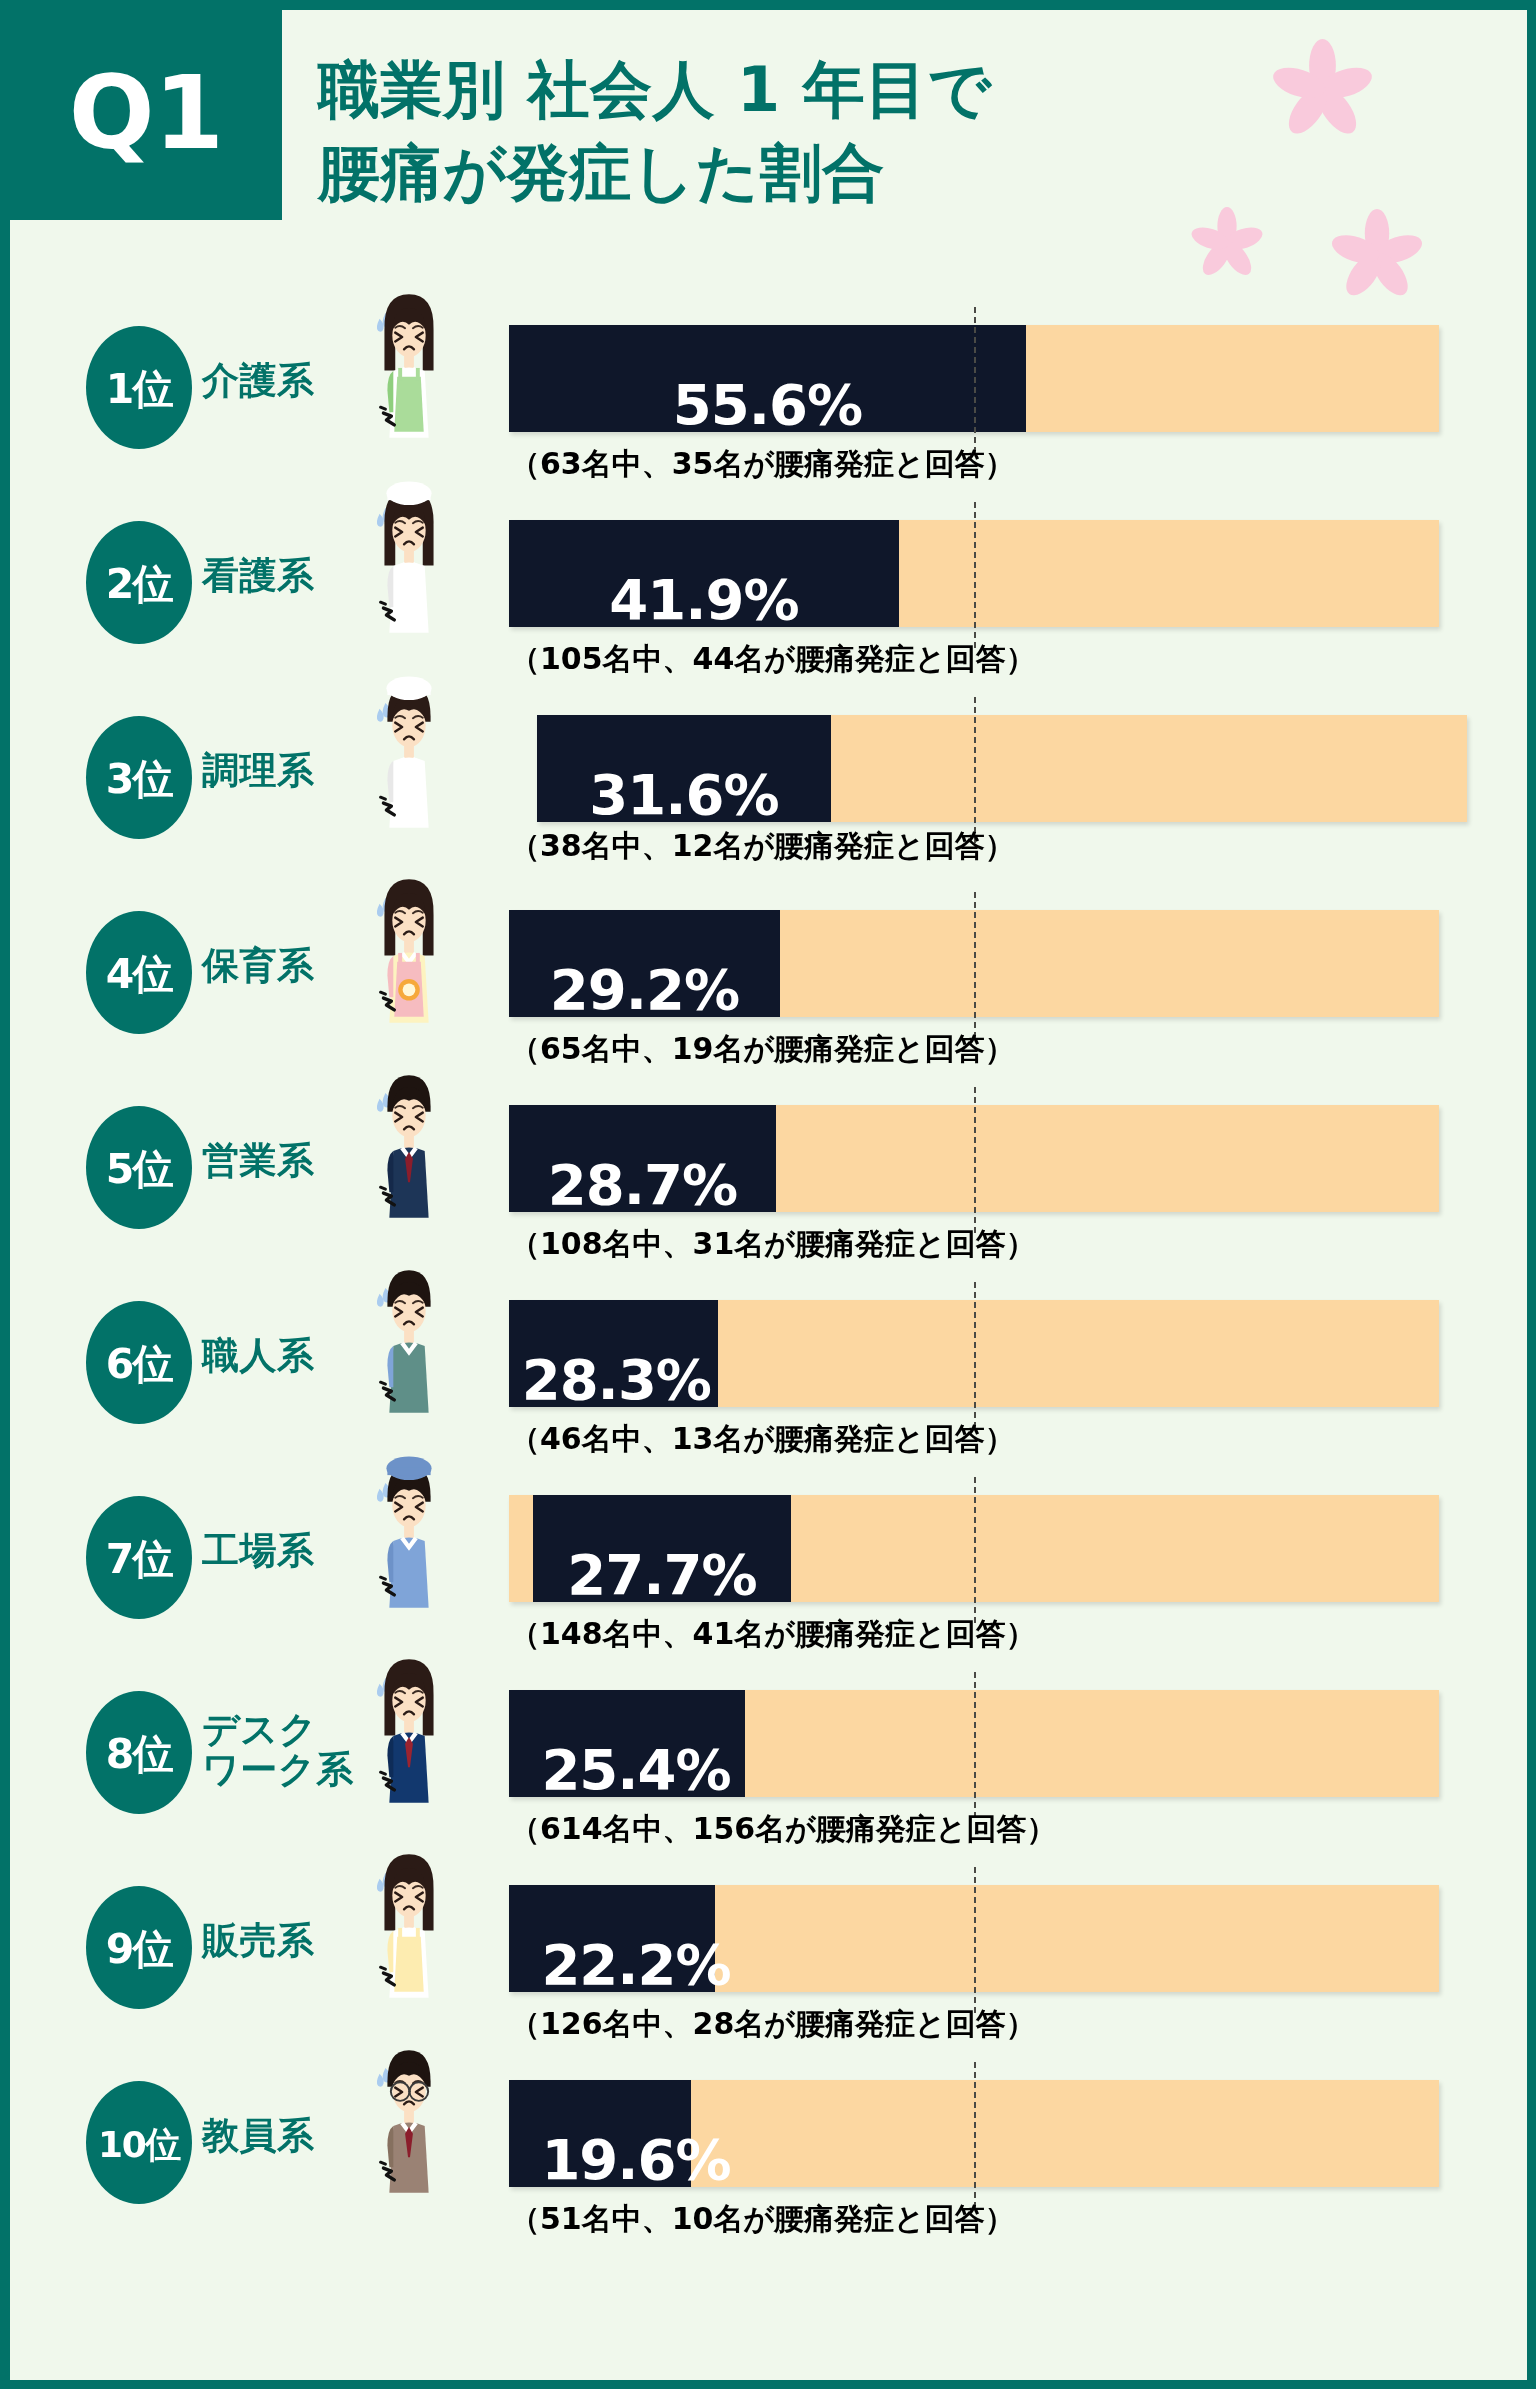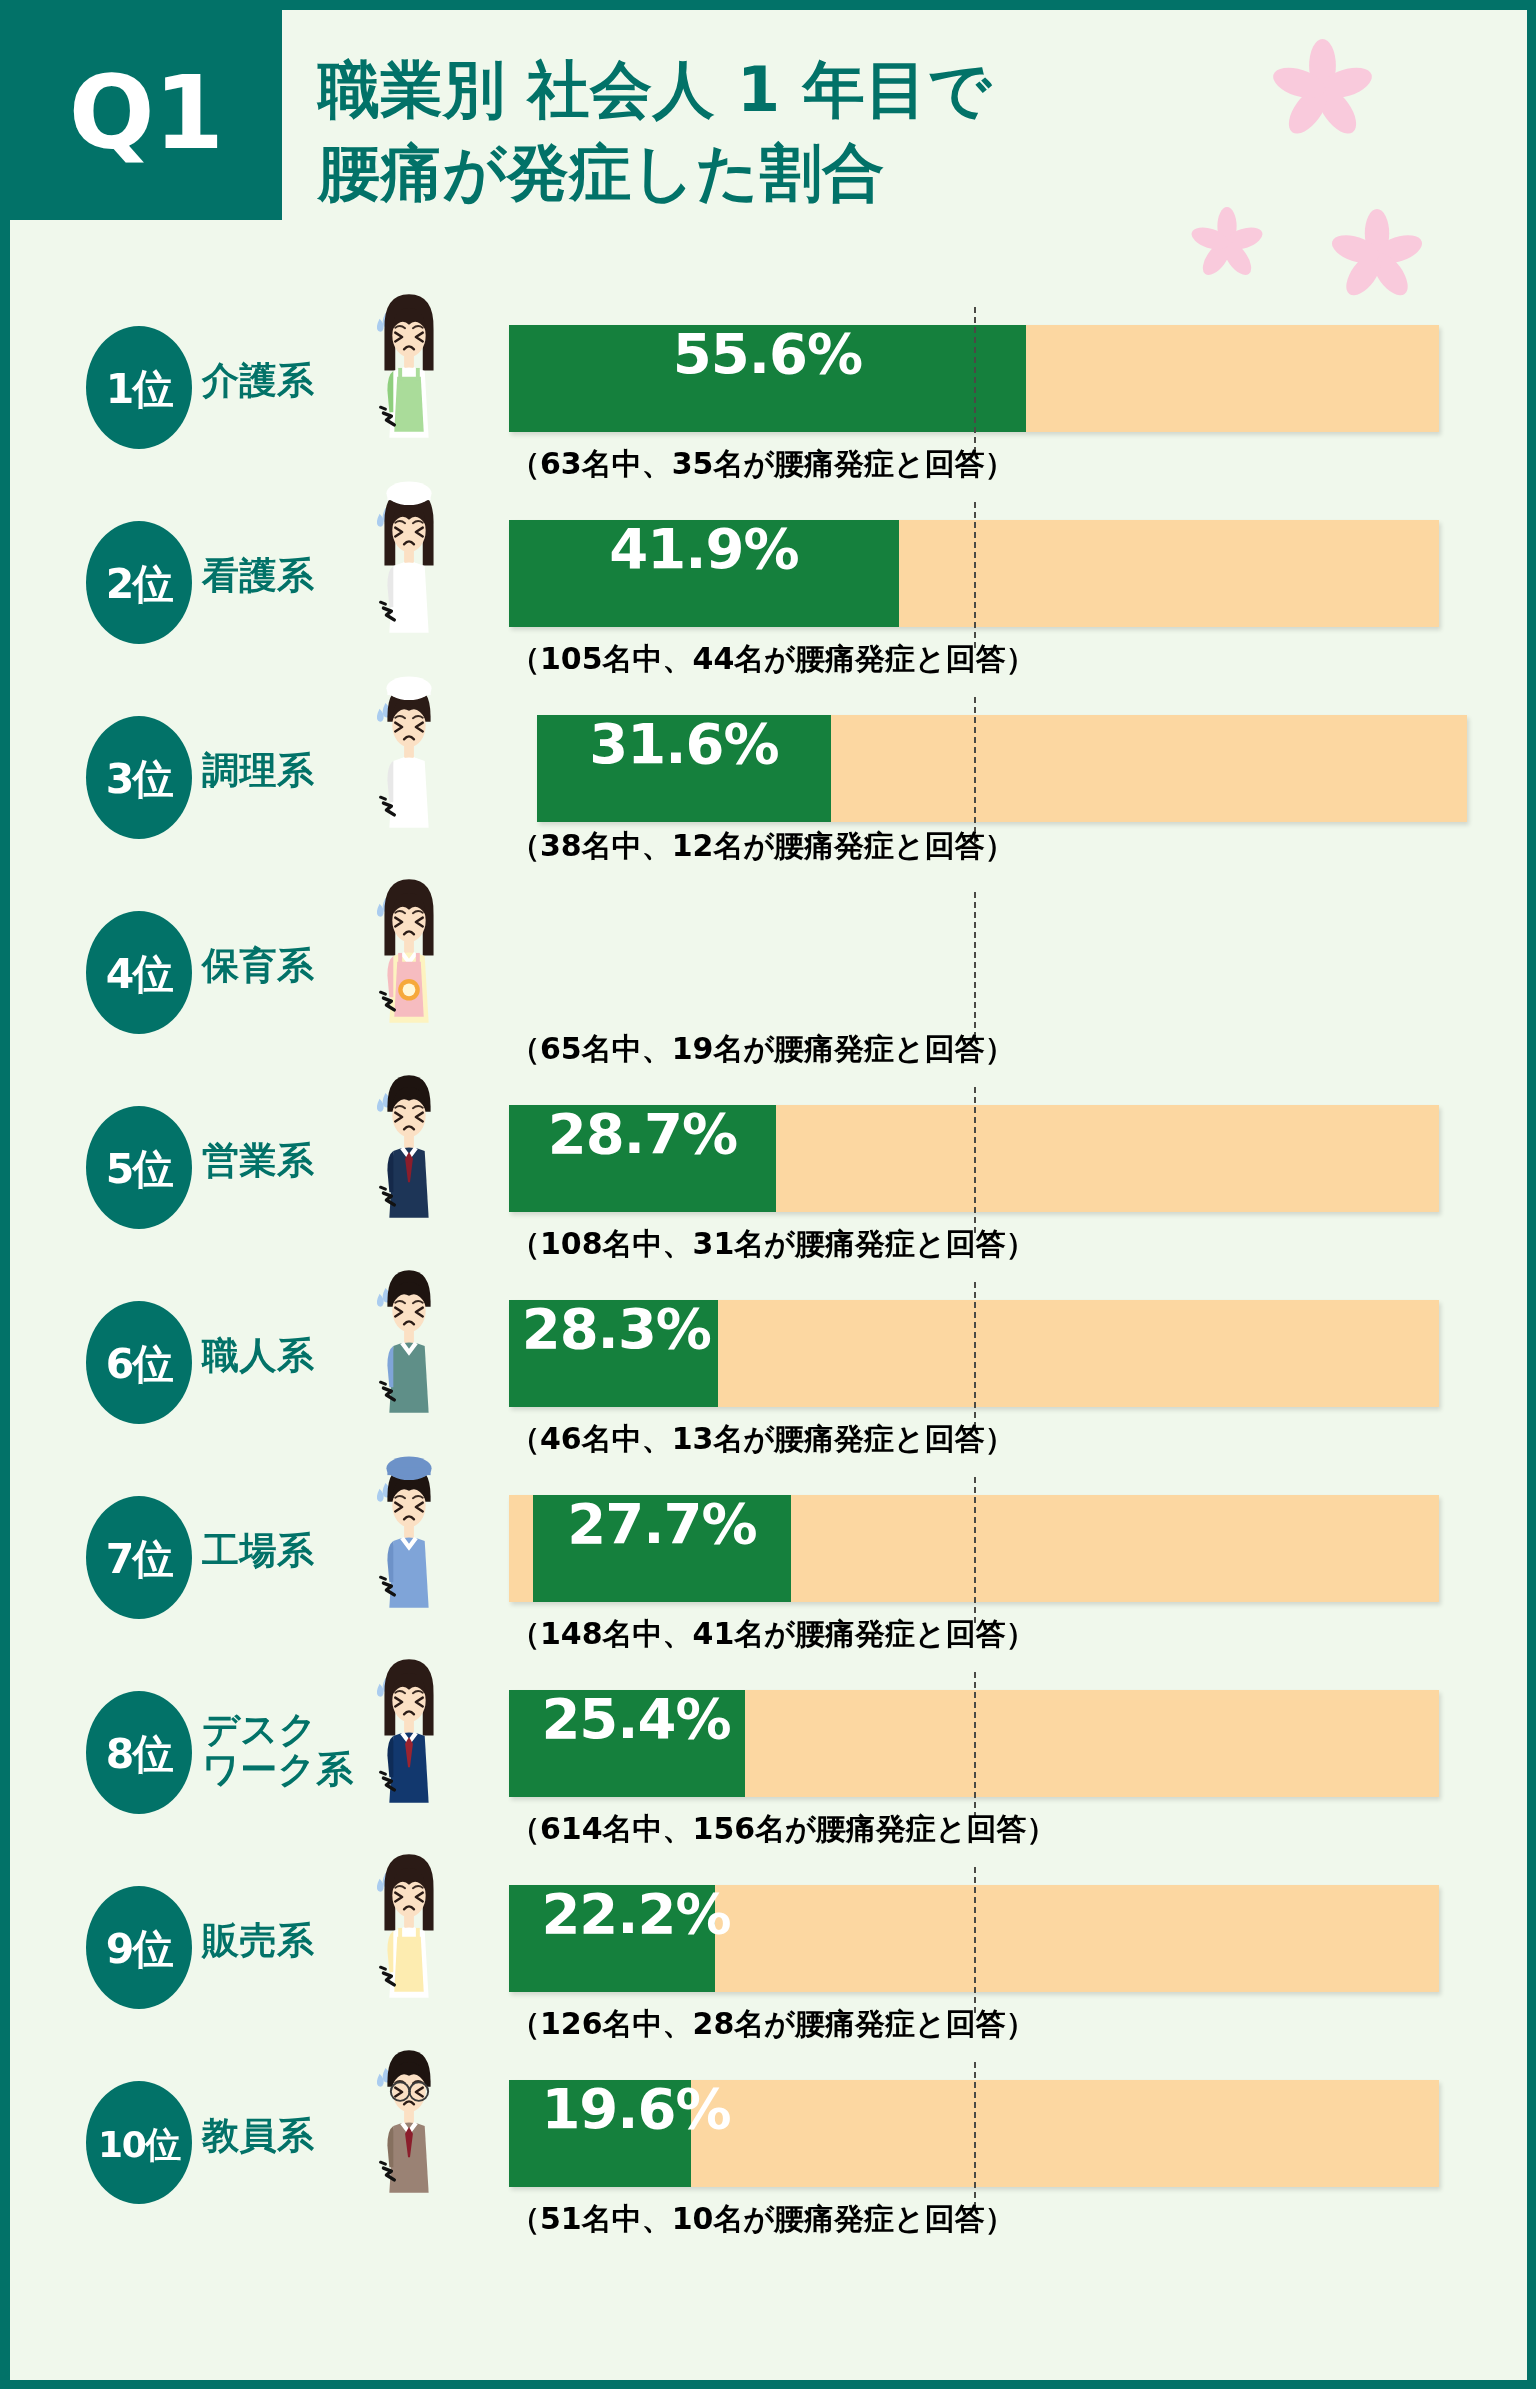--- a/index.html
+++ b/index.html
@@ -104,22 +104,22 @@
   
   .bar-track{
     position:absolute;
     left:499px; width:930px;
     height:107px;
     background:#fcd7a1;
     box-shadow:1.5px 3px 4.4px rgba(0,0,0,0.13);
   }
   .bar-fill{
     position:absolute; left:0; top:0; bottom:0;
-    background:#15803d;
-    display:flex; align-items:flex-start;
+    background:#0f172a;
+    display:flex; align-items:flex-end;
   }
   .bar-pct{
     color:#ffffff;
     font-size:56px;
     font-weight:800;
     letter-spacing:-1px;
     line-height:1;
     white-space:nowrap;
     margin-left:auto; margin-right:auto;
     padding:0 12.8px;
@@ -379,20 +379,25 @@
     <path d="M86 188 L134 188 L140 300 L80 300 Z" fill="#f6bcc0"></path>
        <rect x="88" y="170" width="8" height="26" fill="#f6bcc0"></rect>
        <rect x="124" y="170" width="8" height="26" fill="#f6bcc0"></rect>
     <circle cx="110" cy="245" r="22" fill="#f6a93b"></circle>
               <circle cx="110" cy="245" r="13" fill="#fff8d8"></circle>
 
     <path d="M58 262 l16 6 l-10 8 l16 10" stroke="#111111" stroke-width="7" fill="none" stroke-linecap="round" stroke-linejoin="round"></path>
     <path d="M52 250 l10 4" stroke="#111111" stroke-width="6" fill="none" stroke-linecap="round"></path>
   </svg></div>
 
+    <div class="bar-track" style="top:29.6px;">
+      <div class="bar-fill" style="width:271px;">
+        <span class="bar-pct">29.2%</span>
+      </div>
+    </div>
 
     <div class="half-line" style="top: 10.8px; height: 146px; left: 964px;"></div>
 
     <div class="note" style="top:148px;">（65名中、19名が腰痛発症と回答）</div>
   </div>
         <div class="row">
     <div class="badge" style="top:30.5px;">
       <span class="rank-text">5位</span>
     </div>
 

